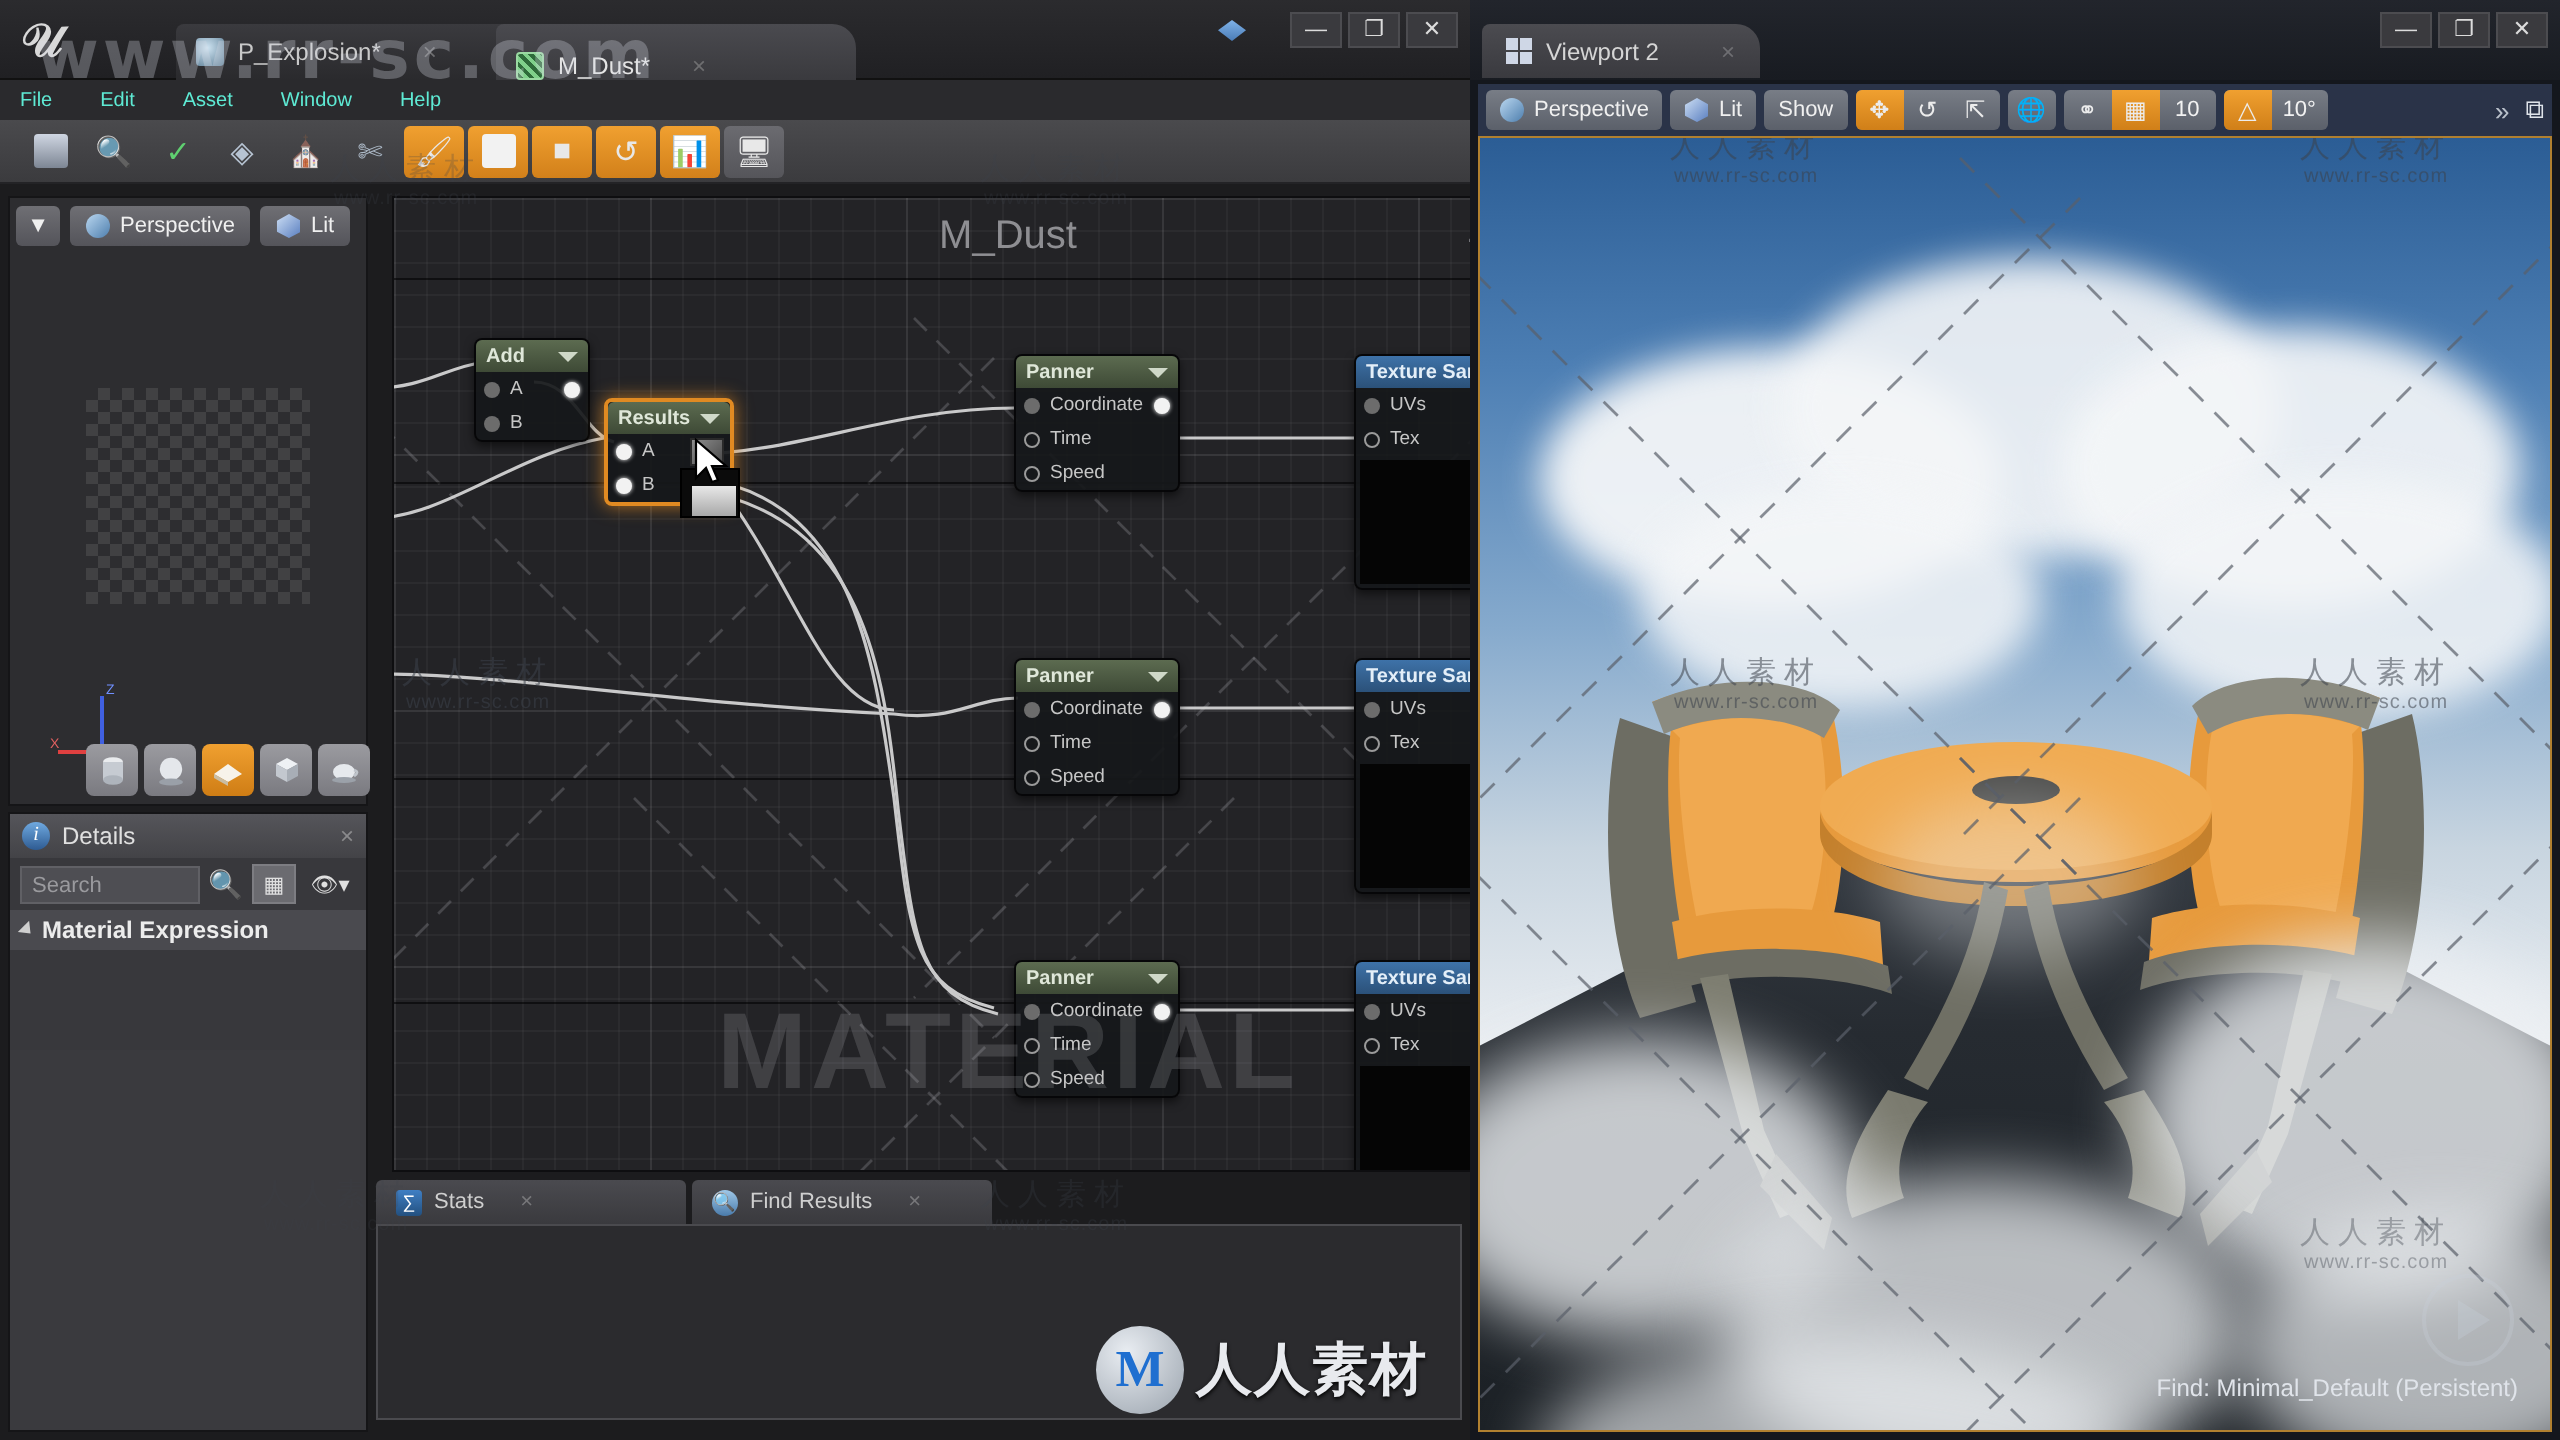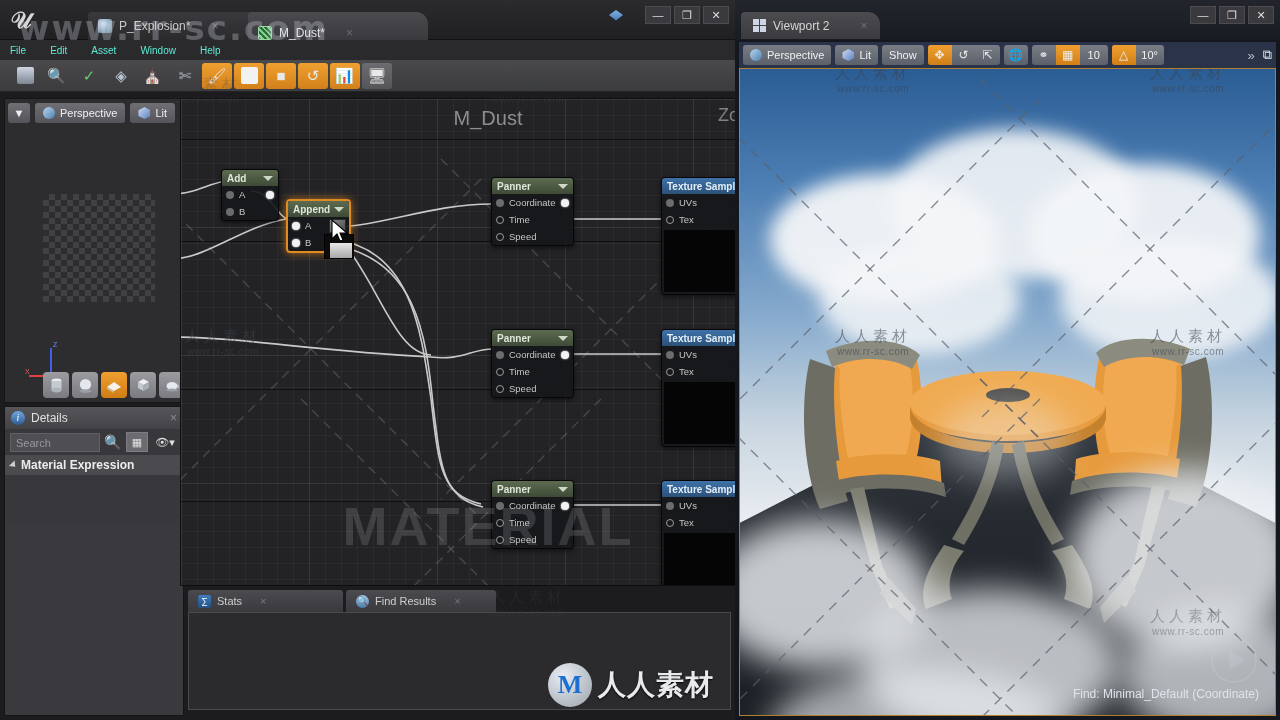--- a/index.html
+++ b/index.html
@@ -134,21 +134,21 @@
   }
   .tri { width:0;height:0;border-left:5px solid #cfcfcf;border-top:4px solid transparent;
     border-bottom:4px solid transparent; transform:rotate(45deg); }
   .dp-row { height:24px; display:flex; align-items:center; padding:0 6px; gap:8px; background:#3d3d41; }
   .dp-row .lab { color:#cfcfcf; font-size:11px; width:46px; text-align:center;}
   .dp-row .val { flex:1; height:16px; background:#e2e2e2; border:1px solid #9a9a9a; }
   .dp-fill { position:absolute; left:0; right:0; top:118px; bottom:0; background:#3a3a3e;}
 
   
   .graph-wrap {
-    position:absolute; left:180px; top:98px; width:616px; height:488px;
+    position:absolute; left:196px; top:98px; width:616px; height:488px;
     background:#1b1b1d; border:1px solid #0e0e10; overflow:hidden;
   }
   .graph-grid {
     position:absolute; inset:0;
     background-color:#232326;
     background-image:
       linear-gradient(to right, rgba(255,255,255,.035) 1px, transparent 1px),
       linear-gradient(to bottom, rgba(255,255,255,.035) 1px, transparent 1px),
       linear-gradient(to right, rgba(255,255,255,.06) 1px, transparent 1px),
       linear-gradient(to bottom, rgba(255,255,255,.06) 1px, transparent 1px);
@@ -446,21 +446,21 @@
         <span class="pin filled out"></span>
       </div>
       <div class="pin-row">
         <span class="pin dim"></span>
         <span>B</span>
       </div>
     </div>
 
     <div class="node selected" style="left:105px; top:100px; width:65px;">
       <div class="node-hdr hdr-green">
-        <span>Append</span>
+        <span>Results</span>
         <span class="caret"></span>
       </div>
       <div class="pin-row">
         <span class="pin filled"></span>
         <span>A</span>
         <span style="position:absolute;right:3px;top:2px;width:17px;height:14px;background:linear-gradient(135deg,#8d8d8d,#4a4a4a);border:1px solid #2a2a2a;"></span>
       </div>
       <div class="pin-row">
         <span class="pin filled"></span>
         <span>B</span>
@@ -769,21 +769,21 @@
       <div class="cn">人人素材</div>
       <div class="url">www.rr-sc.com</div>
     </div>
 
     <div class="play-ghost">
           <i></i>
         </div>
 
     <div class="lvl-status">
       <span>Find:</span>
-      <span>Minimal_Default (Coordinate)</span>
+      <span>Minimal_Default (Persistent)</span>
     </div>
   </div>
 </div>
 
 <div class="logo-wm">
   <div class="logo-ring">
     <span>M</span>
   </div>
   <div class="logo-txt">人人素材</div>
 </div>

